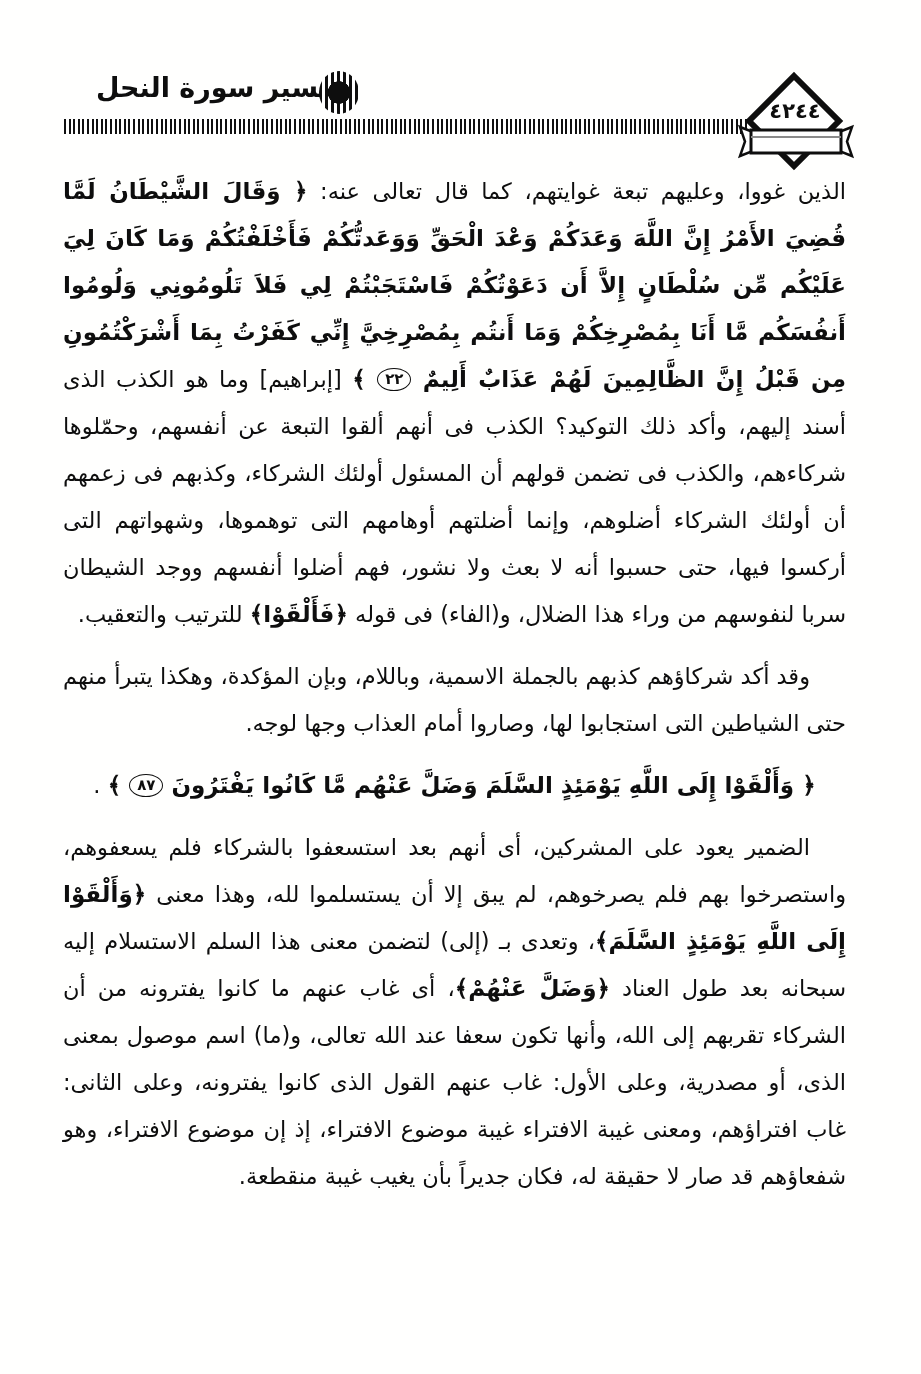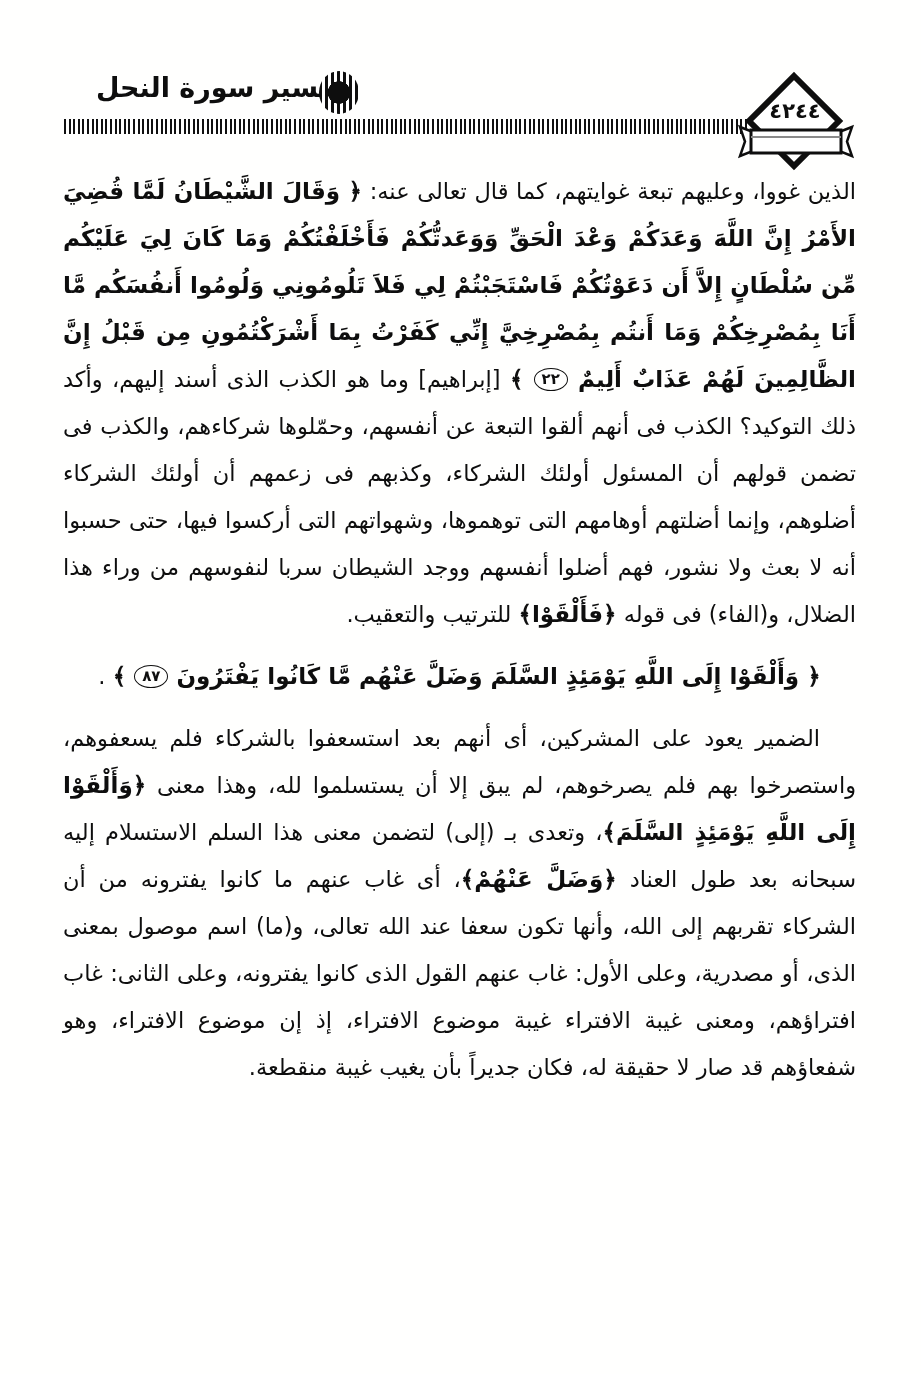--- a/index.html
+++ b/index.html
@@ -33,21 +33,21 @@
   .ornament text{
     font-family:"DejaVu Sans", sans-serif;font-weight:bold;font-size:21px;letter-spacing:3px;
   }
   
   .page-body{
     position:absolute;right:65px;left:63px;top:168px;
     direction:rtl;
     text-align:justify;text-align-last:right;
     font-size:22.5px;line-height:47px;
   }
-  p.para{margin:0 0 15px 0;}
+  p.para{margin:0 10px 15px 0;}
   p.indent{text-indent:36px;}
   .quran{font-weight:bold;font-size:23px;}
   .verse-block{
     text-align:right;text-align-last:center;
     margin:14px 0 20px 0;
   }
   .ayah-badge{
     display:inline-block;
     border:1.8px solid #0e0e0e;border-radius:50%;
     font-size:15px;line-height:21px;padding:0 7px;
@@ -73,20 +73,23 @@
     <line x1="14" y1="67" x2="104" y2="67" stroke="#8a8a8a" stroke-width="2"></line>
     <text x="58" y="48" text-anchor="middle" fill="#0e0e0e">٤٢٤٤</text>
   </svg>
 
   <main class="page-body">
 
     <p class="para">
       <span>الذين غووا، وعليهم تبعة غوايتهم، كما قال تعالى عنه: </span><span class="quran">﴿ وَقَالَ الشَّيْطَانُ لَمَّا قُضِيَ الأَمْرُ إِنَّ اللَّهَ وَعَدَكُمْ وَعْدَ الْحَقِّ وَوَعَدتُّكُمْ فَأَخْلَفْتُكُمْ وَمَا كَانَ لِيَ عَلَيْكُم مِّن سُلْطَانٍ إِلاَّ أَن دَعَوْتُكُمْ فَاسْتَجَبْتُمْ لِي فَلاَ تَلُومُونِي وَلُومُوا أَنفُسَكُم مَّا أَنَا بِمُصْرِخِكُمْ وَمَا أَنتُم بِمُصْرِخِيَّ إِنِّي كَفَرْتُ بِمَا أَشْرَكْتُمُونِ مِن قَبْلُ إِنَّ الظَّالِمِينَ لَهُمْ عَذَابٌ أَلِيمٌ </span><span class="ayah-badge">٢٢</span><span class="quran"> ﴾</span><span> [إبراهيم] وما هو الكذب الذى أسند إليهم، وأكد ذلك التوكيد؟ الكذب فى أنهم ألقوا التبعة عن أنفسهم، وحمّلوها شركاءهم، والكذب فى تضمن قولهم أن المسئول أولئك الشركاء، وكذبهم فى زعمهم أن أولئك الشركاء أضلوهم، وإنما أضلتهم أوهامهم التى توهموها، وشهواتهم التى أركسوا فيها، حتى حسبوا أنه لا بعث ولا نشور، فهم أضلوا أنفسهم ووجد الشيطان سربا لنفوسهم من وراء هذا الضلال، و(الفاء) فى قوله </span><span class="quran">﴿فَأَلْقَوْا﴾</span><span> للترتيب والتعقيب.</span>
     </p>
 
+    <p class="para indent">
+      <span>وقد أكد شركاؤهم كذبهم بالجملة الاسمية، وباللام، وبإن المؤكدة، وهكذا يتبرأ منهم حتى الشياطين التى استجابوا لها، وصاروا أمام العذاب وجها لوجه.</span>
+    </p>
 
 
     <p class="para verse-block">
       <span class="quran">﴿ وَأَلْقَوْا إِلَى اللَّهِ يَوْمَئِذٍ السَّلَمَ وَضَلَّ عَنْهُم مَّا كَانُوا يَفْتَرُونَ </span><span class="ayah-badge">٨٧</span><span class="quran"> ﴾</span><span> .</span>
     </p>
 
     <p class="para indent">
       <span>الضمير يعود على المشركين، أى أنهم بعد استسعفوا بالشركاء فلم يسعفوهم، واستصرخوا بهم فلم يصرخوهم، لم يبق إلا أن يستسلموا لله، وهذا معنى </span><span class="quran">﴿وَأَلْقَوْا إِلَى اللَّهِ يَوْمَئِذٍ السَّلَمَ﴾</span><span>، وتعدى بـ (إلى) لتضمن معنى هذا السلم الاستسلام إليه سبحانه بعد طول العناد </span><span class="quran">﴿وَضَلَّ عَنْهُمْ﴾</span><span>، أى غاب عنهم ما كانوا يفترونه من أن الشركاء تقربهم إلى الله، وأنها تكون سعفا عند الله تعالى، و(ما) اسم موصول بمعنى الذى، أو مصدرية، وعلى الأول: غاب عنهم القول الذى كانوا يفترونه، وعلى الثانى: غاب افتراؤهم، ومعنى غيبة الافتراء غيبة موضوع الافتراء، إذ إن موضوع الافتراء، وهو شفعاؤهم قد صار لا حقيقة له، فكان جديراً بأن يغيب غيبة منقطعة.</span>
     </p>
 

